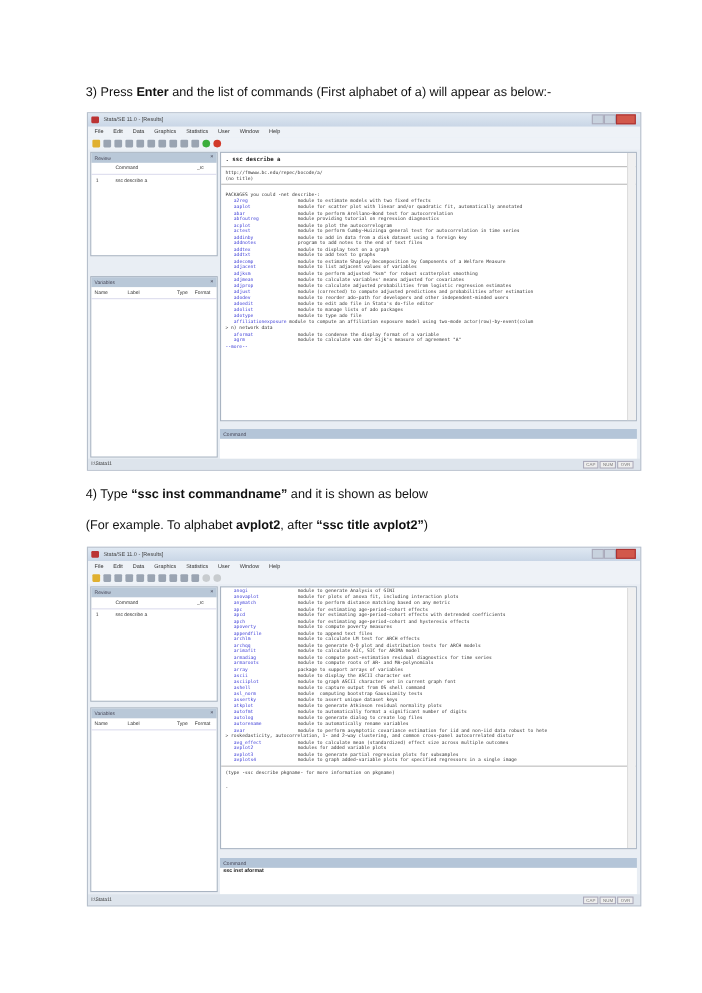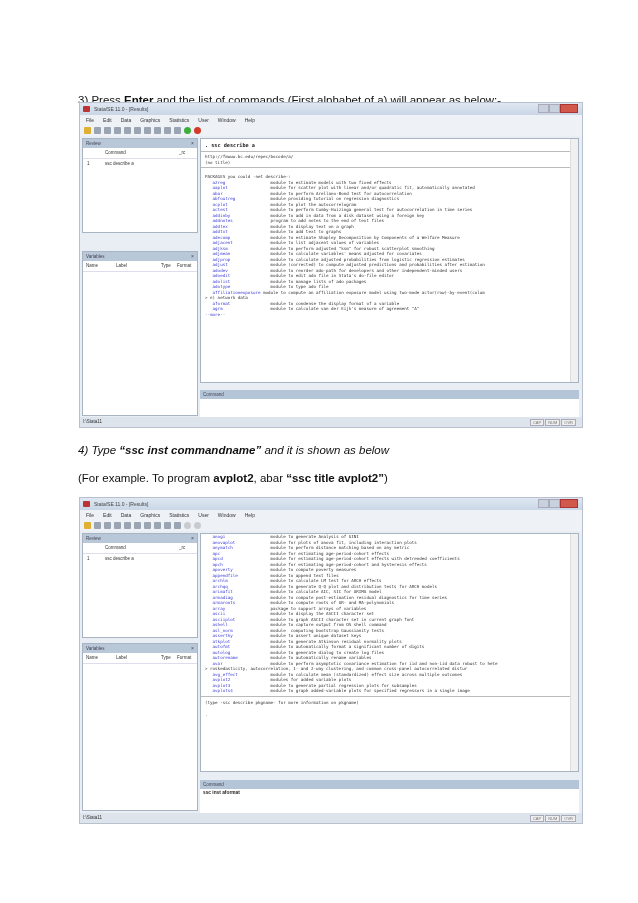--- a/index.html
+++ b/index.html
@@ -34,21 +34,21 @@
   .cmdpanel{position:absolute;left:120px;right:3px;}
   .cmdhead{height:9px;background:#b4c5d8;font-size:4.5px;color:#445;line-height:9px;padding-left:3px;}
   .cmdbody{background:#fff;height:24px;font-size:4.8px;font-weight:bold;color:#222;padding:1px 3px;box-sizing:border-box;}
   .statusbar{position:absolute;left:0;right:0;bottom:0;height:10px;background:#dde4ec;font-size:4.5px;line-height:10px;color:#333;padding-left:3px;}
   .caps{position:absolute;right:6px;top:2px;display:flex;gap:1px;}
   .caps span{font-size:4px;border:1px solid #aab;padding:0 2px;line-height:5px;color:#777;background:#eee;}
 </style>
 </head>
 <body>
 
-<div class="para" style="top:78px;margin-top:16px;">
+<div class="para" style="top:78px;">
   <span>3) Press </span><b>Enter</b><span>  and the list of commands (First alphabet of a) will appear as below:-</span>
 </div>
 
 <div class="shot" style="top:102px;height:326px;">
   <div class="titlebar">
     <span class="appicon"></span>
     <span>Stata/SE 11.0 - [Results]</span>
     <div class="winbtns">
       <span></span>
       <span></span>
@@ -145,25 +145,25 @@
   <div class="statusbar">
     <span>I:\Stata11</span>
     <div class="caps">
       <span>CAP</span>
       <span>NUM</span>
       <span>OVR</span>
     </div>
   </div>
 </div>
 
-<div class="para" style="top:444px;font-style:italic;">
+<div class="para" style="top:444px;">
   <span>4) Type </span><b>“ssc inst commandname”</b><span> and it is shown as below</span>
 </div>
 <div class="para" style="top:472px;">
-  <span>(For example. To program </span><b>avplot2</b><span>, abar </span><b>“ssc title avplot2”</b><span>)</span>
+  <span>(For example. To alphabet </span><b>avplot2</b><span>, after </span><b>“ssc title avplot2”</b><span>)</span>
 </div>
 
 <div class="shot" style="top:497px;height:327px;">
   <div class="titlebar">
     <span class="appicon"></span>
     <span>Stata/SE 11.0 - [Results]</span>
     <div class="winbtns">
       <span></span>
       <span></span>
       <span class="close"></span>

